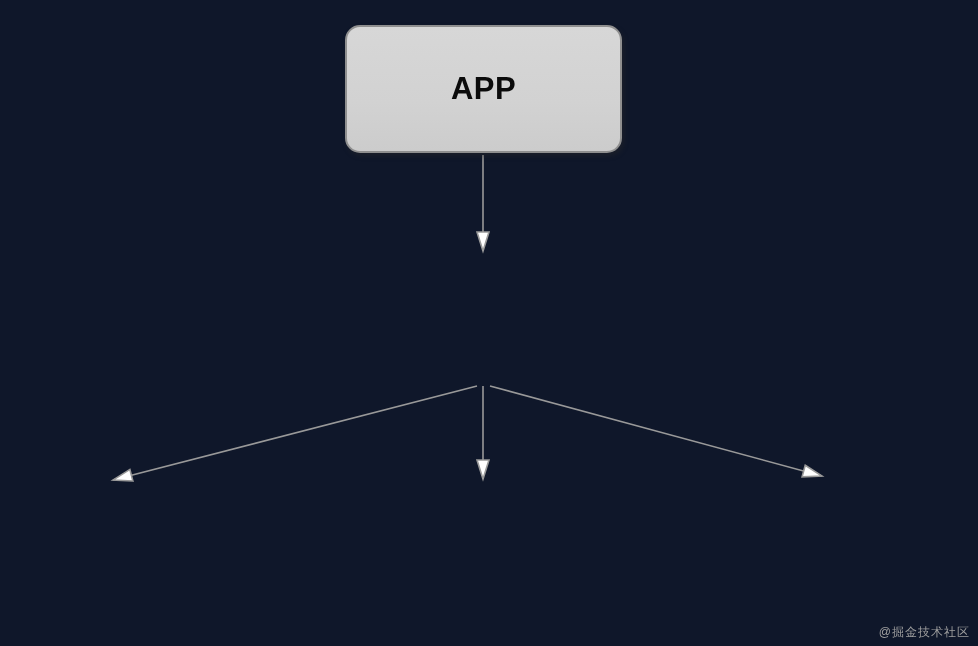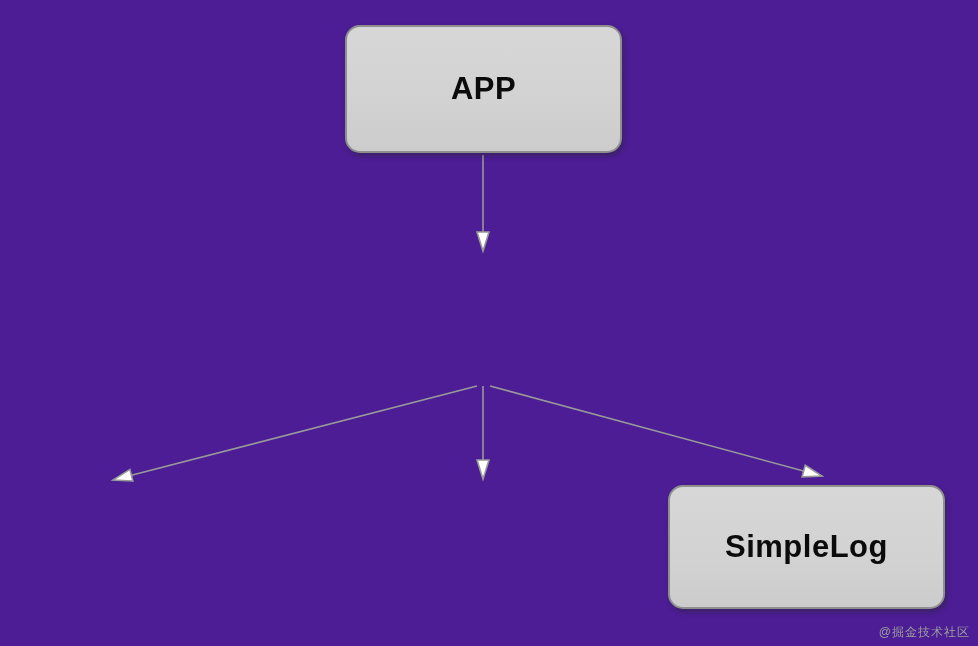--- a/index.html
+++ b/index.html
@@ -5,21 +5,21 @@
   html, body {
     margin: 0;
     padding: 0;
     background: #ffffff;
     font-family: "Liberation Sans", sans-serif;
   }
   .canvas {
     position: relative;
     width: 978px;
     height: 646px;
-    background: #4c1d95;
+    background: #0f172a;
     overflow: hidden;
   }
   .edges {
     position: absolute;
     left: 0;
     top: 0;
     width: 978px;
     height: 646px;
     pointer-events: none;
   }
@@ -67,19 +67,16 @@
     <line x1="490" y1="386" x2="822" y2="476" stroke="#999999" stroke-width="1.6" marker-end="url(#openArrow)"></line>
   </svg>
 
   <div class="node" style="left:345px; top:25px; width:277px; height:128px;">
     <span class="node-label">APP</span>
   </div>
 
 
 
 
-  <div class="node" style="left:668px; top:485px; width:277px; height:124px;">
-    <span class="node-label">SimpleLog</span>
-  </div>
 
   <div class="watermark">@掘金技术社区</div>
 
 </div>
 
 </body></html>

